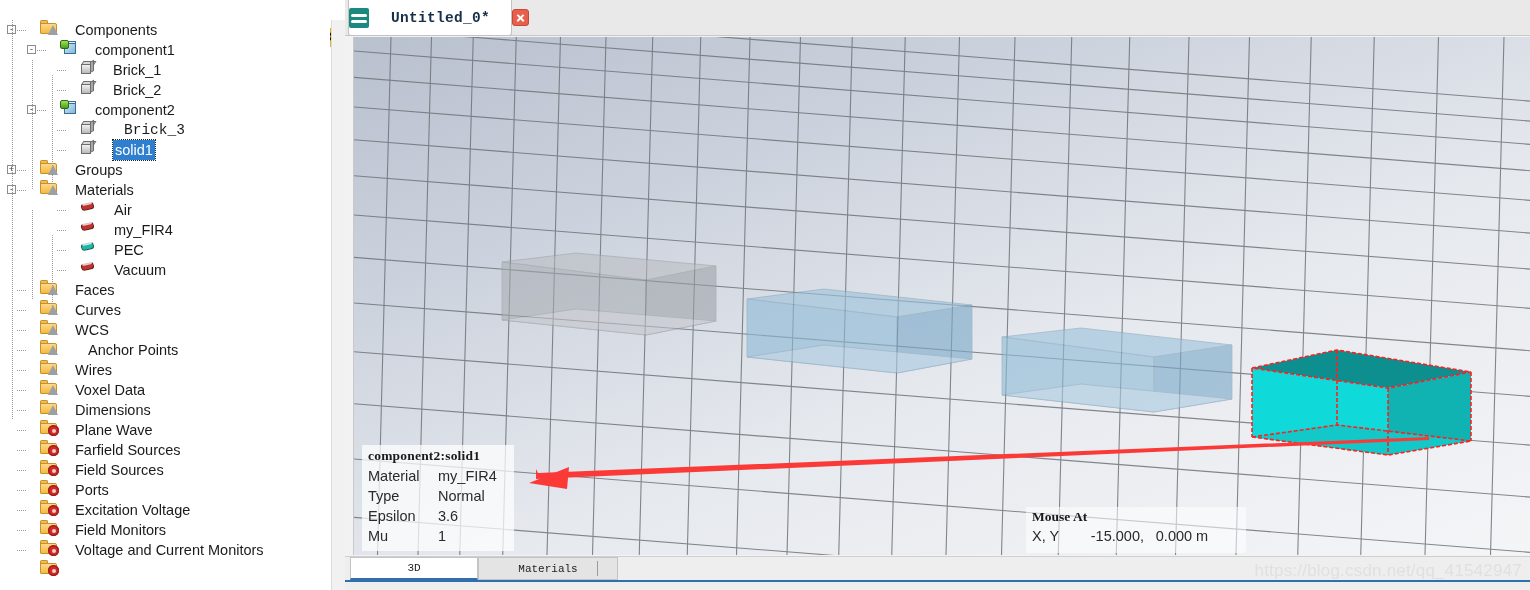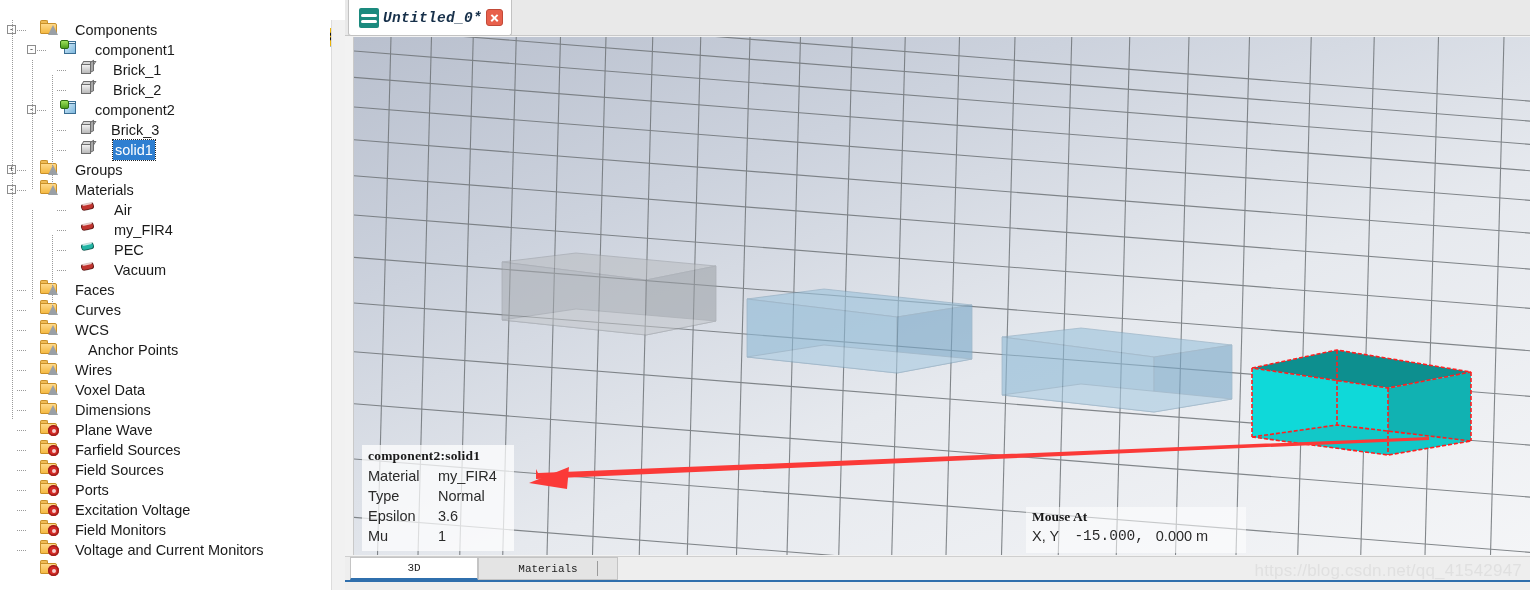--- a/index.html
+++ b/index.html
@@ -161,21 +161,21 @@
     background: #f2f2f2;
   }
   #tabstrip {
     position: absolute; left: 0; top: 0; width: 1185px; height: 36px;
     background: #e9e9e9; border-bottom: 1px solid #c8c8c8;
   }
   #doc-tab {
     position: absolute; left: 3px; top: 0px; width: 164px; height: 36px;
     background: #ffffff; border: 1px solid #c2c2c2; border-top: none;
     border-radius: 0 0 3px 3px;
-    display: flex; align-items: center; gap: 4px; padding-left: 10px; font-style: italic;
+    display: flex; align-items: center; gap: 22px; 
   }
   #doc-tab-icon {
     width: 20px; height: 20px; background: #1b8a7e; border-radius: 2px;
     position: relative; flex: none;
   }
   #doc-tab-icon::before, #doc-tab-icon::after {
     content: ""; position: absolute; left: 2px; width: 16px; height: 3px;
     background: #ffffff; border-radius: 3px;
   }
   #doc-tab-icon::before { top: 6px; }
@@ -224,21 +224,21 @@
   #mouse-at {
     position: absolute; left: 672px; top: 470px; width: 220px; height: 46px;
     background: rgba(255,255,255,0.55); padding: 2px 6px;
   }
   #mouse-at-title {
     font-family: "Liberation Serif", serif; font-weight: bold;
     font-size: 13.5px; color: #1a1a1a;
   }
   #mouse-at-row { display: flex; font-size: 14.5px; color: #2a2a2a; line-height: 22px; }
   #mouse-at-row .k { width: 40px; flex: none; }
-  #mouse-at-row .vx { width: 72px; flex: none; text-align: right; font-family: Liberation Mono, monospace; }
+  #mouse-at-row .vx { width: 72px; flex: none; text-align: right; }
   #mouse-at-row .vy { width: 76px; flex: none; text-align: center; }
 
   
   #bottom-tabs {
     position: absolute; left: 0; top: 556px; width: 1185px; height: 34px;
     background: #eeeeee; border-top: 1px solid #cfcfcf;
   }
   .btab {
     position: absolute; top: 0px; height: 23px;
     display: flex; align-items: center; justify-content: center;
@@ -337,21 +337,21 @@
           <span class="lbl" style="margin-left: 5px;">component2</span>
         </div>
         <div class="row">
           <span class="hconn" style="left: 57px; width: 9px;"></span>
           <span style="flex: 0 0 auto; display: inline-block; width: 67px;"></span>
           <span class="ico ico-brick">
             <span class="btop"></span>
             <span class="bside"></span>
             <span class="bfront"></span>
           </span>
-          <span class="lbl" style="margin-left: 3px;">Brick_3</span>
+          <span class="lbl" style="margin-left: 16px; font-family: Liberation Mono, monospace;">Brick_3</span>
         </div>
         <div class="row">
           <span class="hconn" style="left: 57px; width: 9px;"></span>
           <span style="flex: 0 0 auto; display: inline-block; width: 67px;"></span>
           <span class="ico ico-brick">
             <span class="btop"></span>
             <span class="bside"></span>
             <span class="bfront"></span>
           </span>
           <span class="lbl sel" style="margin-left: 5px;">solid1</span>

